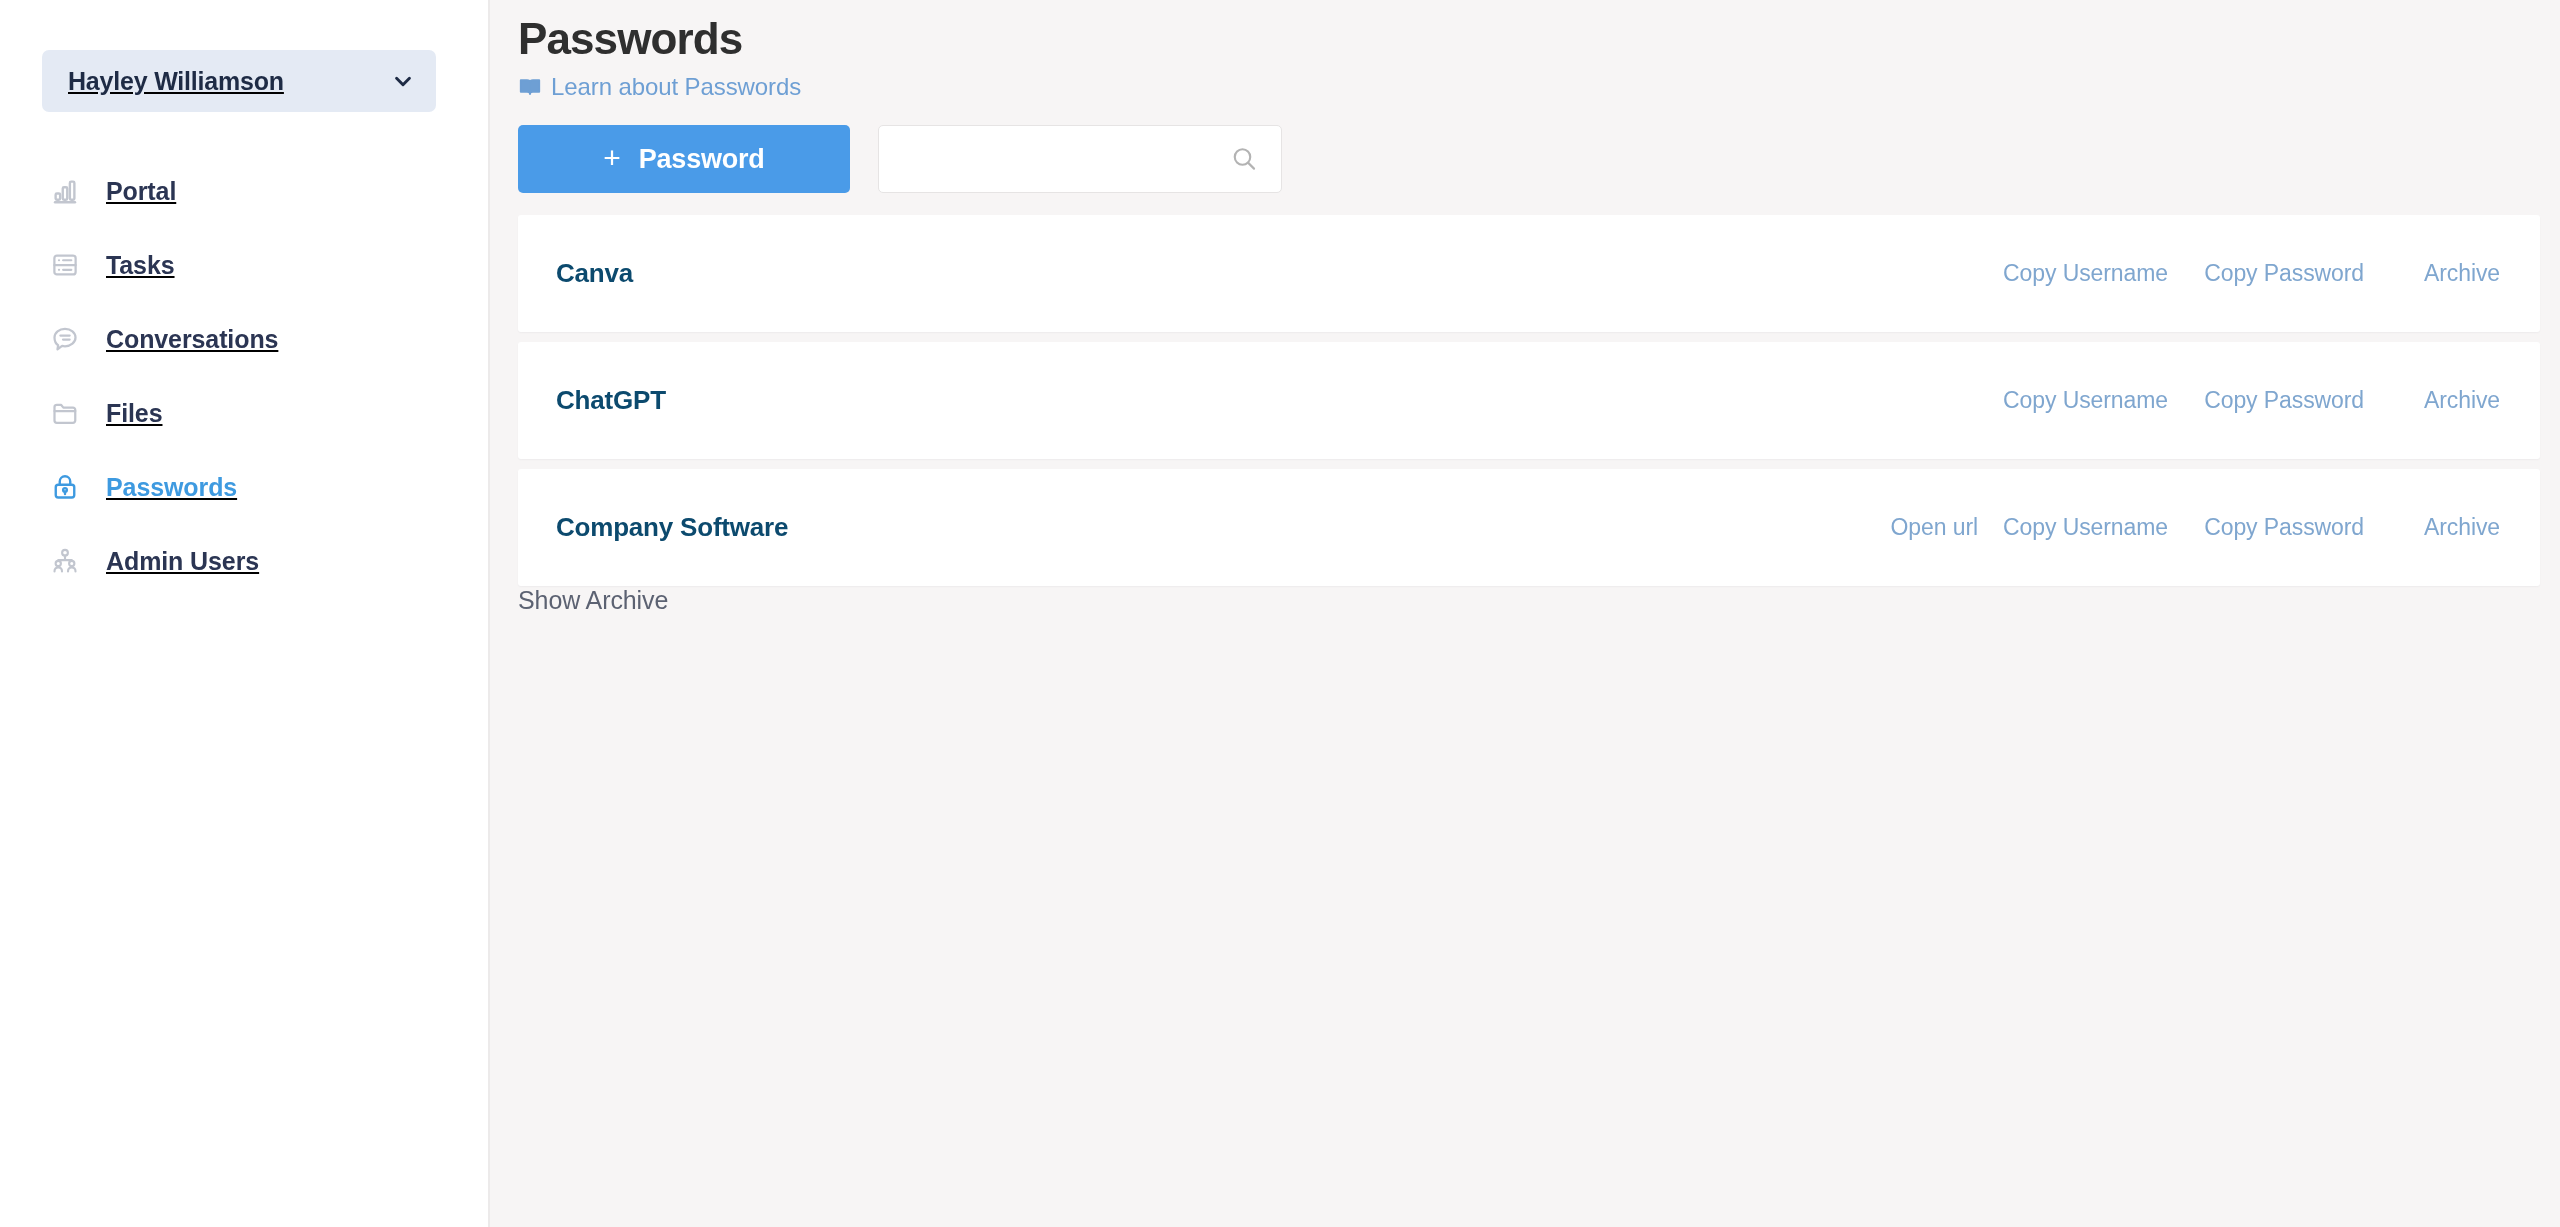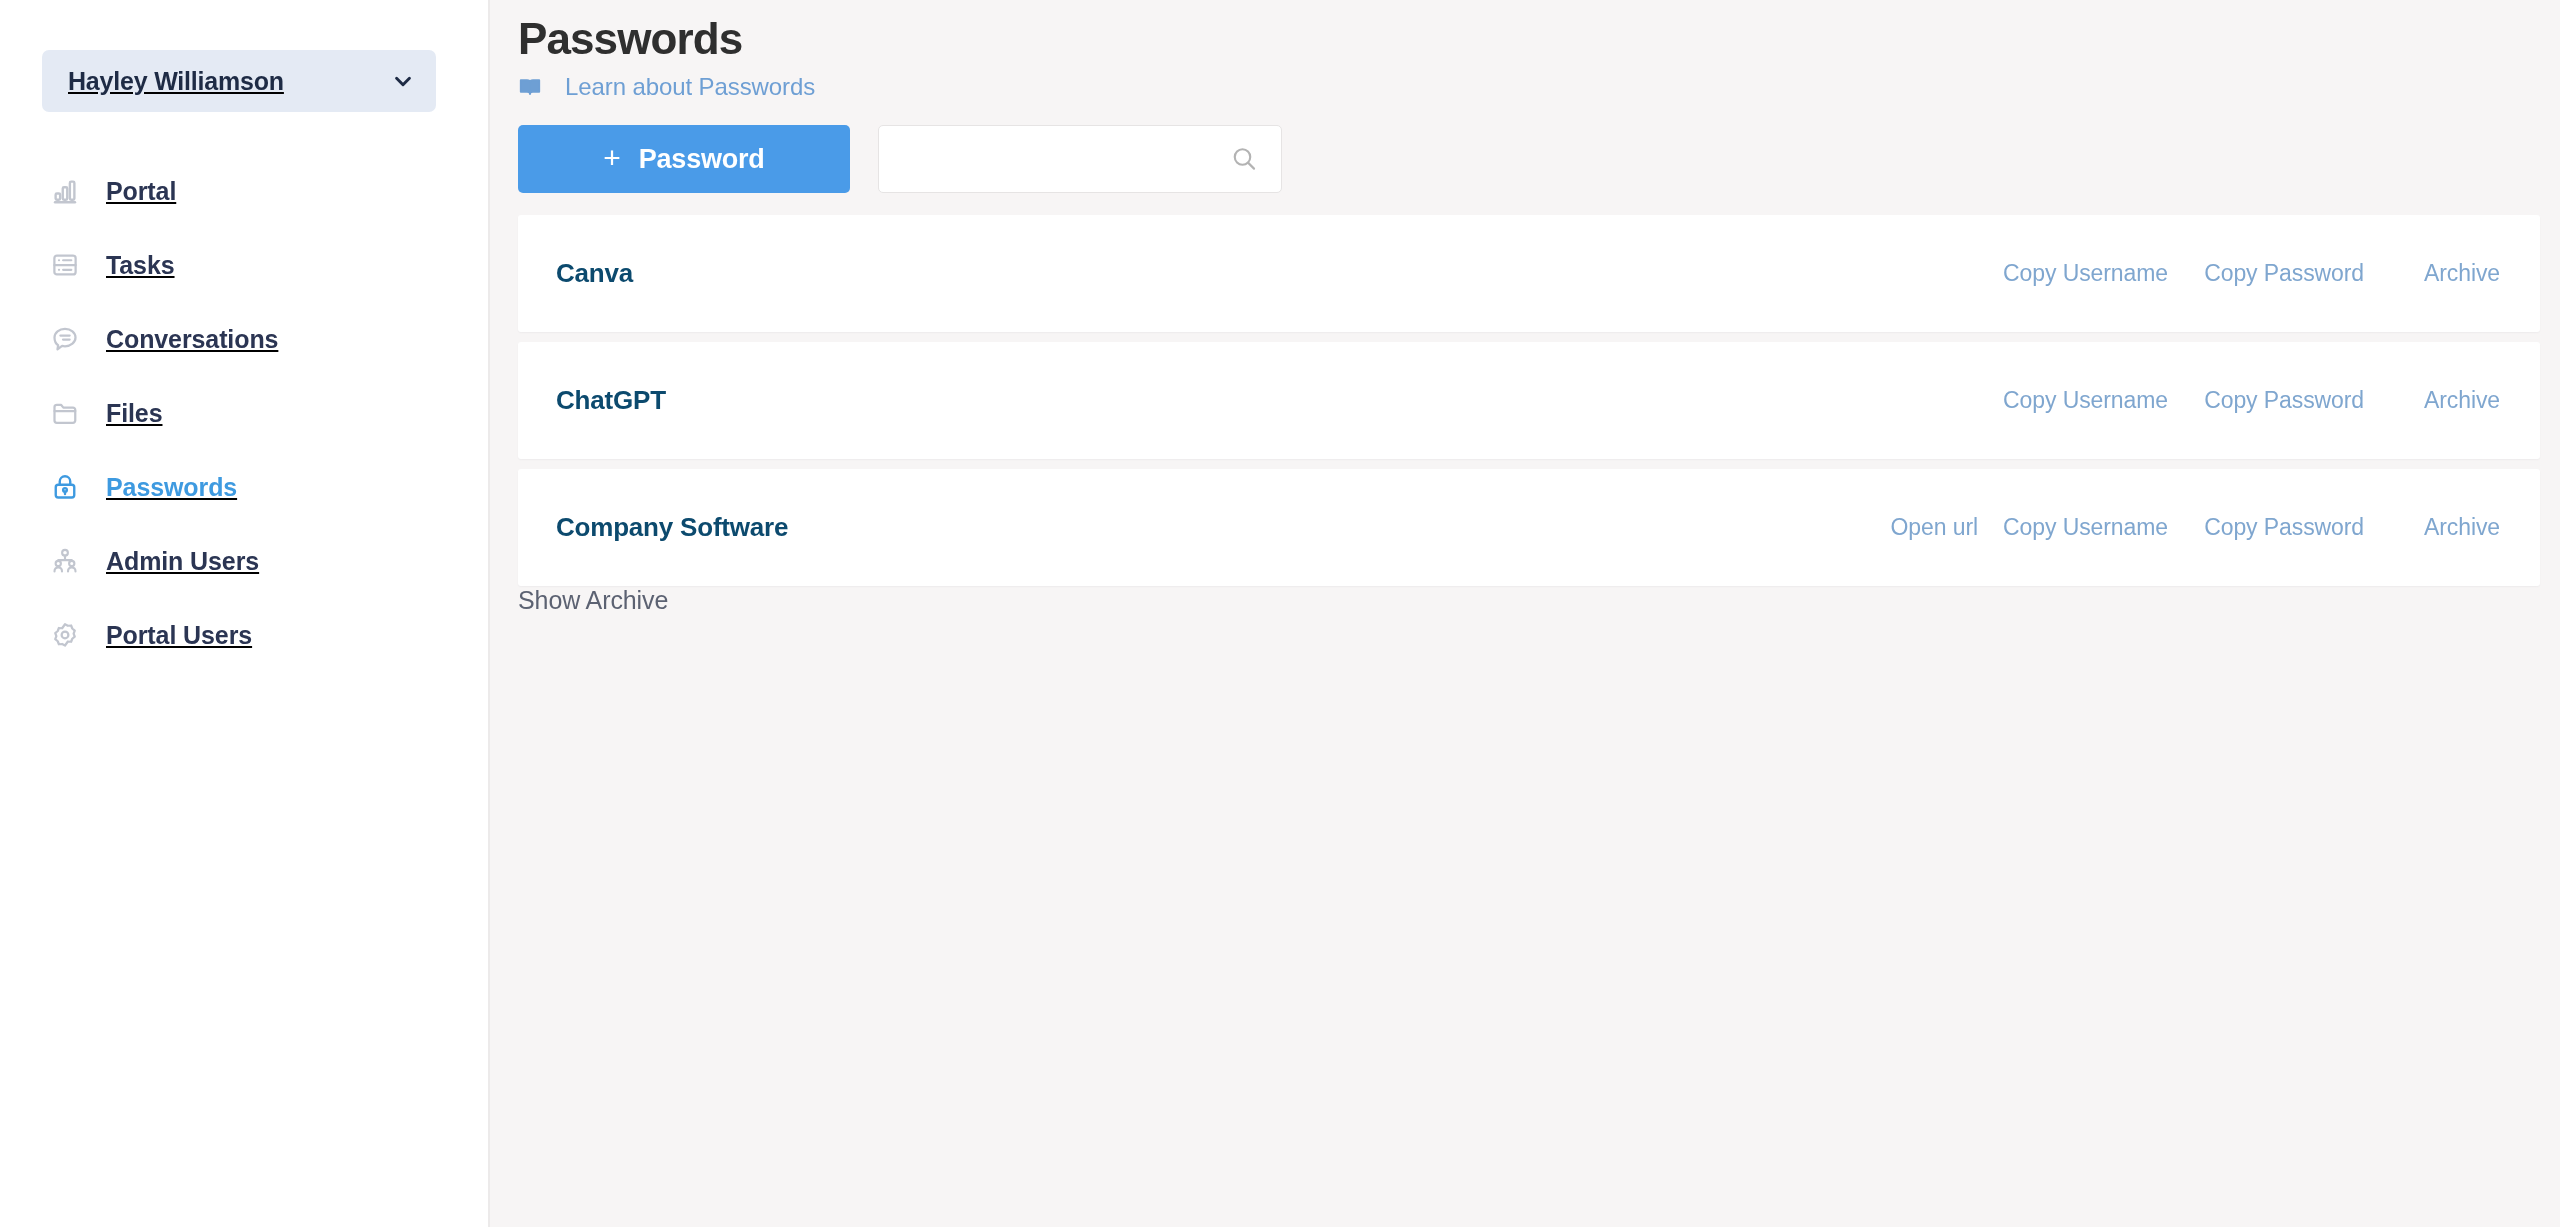--- a/index.html
+++ b/index.html
@@ -122,21 +122,21 @@
     color: #2f2f2f;
     letter-spacing: -0.9px;
     padding-top: 14px;
     line-height: 1.12;
   }
 
   .learn-link {
     display: inline-flex;
     align-items: center;
     margin-top: 10px;
-    gap: 23px;
+    gap: 9px;
     text-decoration: none;
     cursor: pointer;
   }
   .learn-icon { width: 24px; height: 24px; display:flex; align-items:center; }
   .learn-text {
     font-size: 24px;
     color: #6e9fd4;
     letter-spacing: -0.1px;
   }
 
@@ -330,29 +330,20 @@
             <path d="M12 7.7v3.6M6.6 11.3h10.8"></path>
             <circle cx="6.6" cy="14" r="2.1"></circle>
             <circle cx="17.4" cy="14" r="2.1"></circle>
             <path d="M3.6 20.3c0-1.9 1.3-3.1 3-3.1s3 1.2 3 3.1"></path>
             <path d="M14.4 20.3c0-1.9 1.3-3.1 3-3.1s3 1.2 3 3.1"></path>
           </svg>
         </span>
         <span class="nav-label">Admin Users</span>
       </a>
 
-      <a class="nav-item">
-        <span class="nav-icon">
-          <svg viewBox="0 0 24 24" width="30" height="30" fill="none" stroke="#c2c6cf" stroke-width="1.8" stroke-linecap="round" stroke-linejoin="round">
-            <path d="M12 3.4l2.3 1.2 2.6-.2.9 2.4 2 1.7-.9 2.4.9 2.4-2 1.7-.9 2.4-2.6-.2L12 20.4l-2.3-1.2-2.6.2-.9-2.4-2-1.7.9-2.4-.9-2.4 2-1.7.9-2.4 2.6.2z"></path>
-            <circle cx="12" cy="11.9" r="2.7"></circle>
-          </svg>
-        </span>
-        <span class="nav-label">Portal Users</span>
-      </a>
 
     </nav>
 
 
   </aside>
 
   <main class="main">
 
     <h1 class="page-title">Passwords</h1>
 

